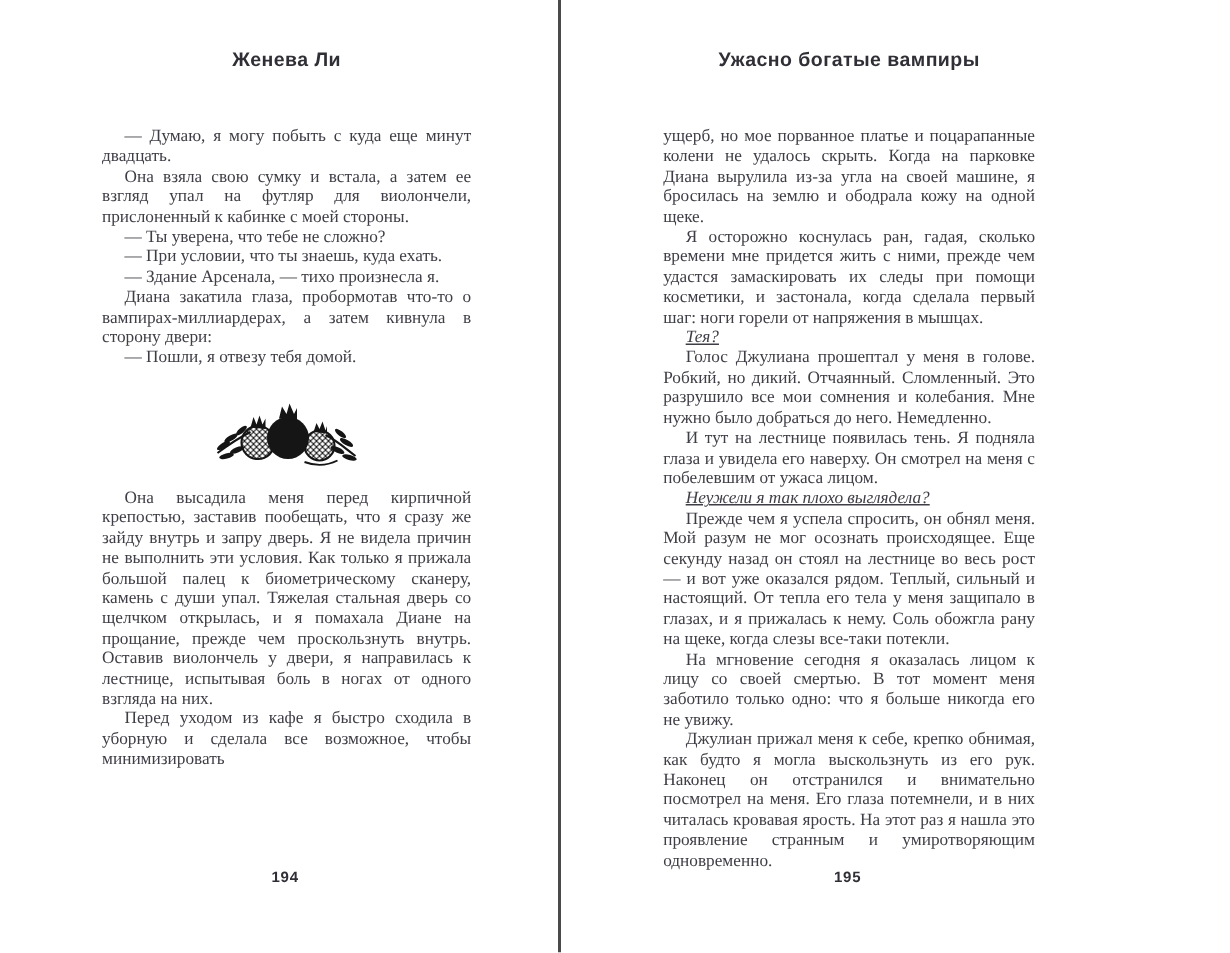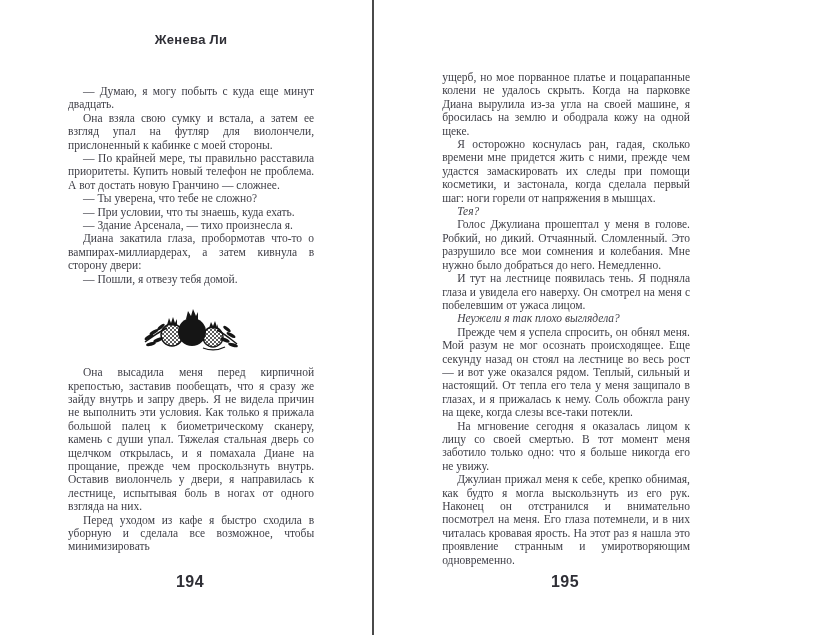--- a/index.html
+++ b/index.html
@@ -45,49 +45,48 @@
     text-align:justify;
     hyphens:auto;
     -webkit-hyphens:auto;
   }
   .para{
     margin:0;
     text-indent:15px;
     text-align:justify;
   }
   .para.no-indent{text-indent:0;margin-top:16px;}
-  .para.italic{font-style:italic;}
+  .para.italic{font-style:italic;text-decoration:underline;}
   .scene-break{
     display:flex;
     justify-content:center;
     margin:18px 0 14px 0;
   }
   .scene-break svg{display:block;}
   .page-number{
     position:absolute;
     left:8px;right:0;
     bottom:44px;
     text-align:center;
     font-family:"Liberation Sans","DejaVu Sans",sans-serif;
-    font-size:16px;
+    font-size:10px;
     font-weight:700;
     letter-spacing:0.5px;
     color:var(--header-text);
   }
 </style>
 </head>
 <body>
 
 <div class="spread">
   <section class="page left">
     <div class="running-head">Женева Ли</div>
     <div class="page-body" id="left-body">
         <p class="para">— Думаю, я могу побыть с куда еще минут двадцать.</p>
         <p class="para">Она взяла свою сумку и встала, а затем ее взгляд упал на футляр для виолончели, прислоненный к кабинке с моей стороны.</p>
-        <p class="para">— По крайней мере, ты правильно расставила приоритеты. Купить новый телефон не проблема. А вот достать новую Гранчино — сложнее.</p>
         <p class="para">— Ты уверена, что тебе не сложно?</p>
         <p class="para">— При условии, что ты знаешь, куда ехать.</p>
         <p class="para">— Здание Арсенала, — тихо произнесла я.</p>
         <p class="para">Диана закатила глаза, пробормотав что-то о вампирах-миллиардерах, а затем кивнула в сторону двери:</p>
         <p class="para">— Пошли, я отвезу тебя домой.</p>
   <div class="scene-break">
     <span>
       <svg width="100" height="48" viewBox="0 0 100 48" xmlns="http://www.w3.org/2000/svg" aria-hidden="true">
         <defs>
           <pattern id="pomHatch" width="4" height="4" patternUnits="userSpaceOnUse">
@@ -120,20 +119,21 @@
         <polygon points="45,15 47,7 50,12 52,5 55,12 57,8 57,16" fill="#151515"></polygon>
       </svg>
     </span>
   </div>
 <p class="para">Она высадила меня перед кирпичной крепостью, заставив пообещать, что я сразу же зайду внутрь и запру дверь. Я не видела причин не выполнить эти условия. Как только я прижала большой палец к биометрическому сканеру, камень с души упал. Тяжелая стальная дверь со щелчком открылась, и я помахала Диане на прощание, прежде чем проскользнуть внутрь. Оставив виолончель у двери, я направилась к лестнице, испытывая боль в ногах от одного взгляда на них.</p>
         <p class="para">Перед уходом из кафе я быстро сходила в уборную и сделала все возможное, чтобы минимизировать</p>
       </div>
     <div class="page-number">194</div>
   </section>
   <section class="page right">
+    <div class="running-head">Ужасно богатые вампиры</div>
     <div class="page-body" id="right-body">
         <p class="para no-indent">ущерб, но мое порванное платье и поцарапанные колени не удалось скрыть. Когда на парковке Диана вырулила из-за угла на своей машине, я бросилась на землю и ободрала кожу на одной щеке.</p>
         <p class="para">Я осторожно коснулась ран, гадая, сколько времени мне придется жить с ними, прежде чем удастся замаскировать их следы при помощи косметики, и застонала, когда сделала первый шаг: ноги горели от напряжения в мышцах.</p>
         <p class="para italic">Тея?</p>
         <p class="para">Голос Джулиана прошептал у меня в голове. Робкий, но дикий. Отчаянный. Сломленный. Это разрушило все мои сомнения и колебания. Мне нужно было добраться до него. Немедленно.</p>
         <p class="para">И тут на лестнице появилась тень. Я подняла глаза и увидела его наверху. Он смотрел на меня с побелевшим от ужаса лицом.</p>
         <p class="para italic">Неужели я так плохо выглядела?</p>
         <p class="para">Прежде чем я успела спросить, он обнял меня. Мой разум не мог осознать происходящее. Еще секунду назад он стоял на лестнице во весь рост — и вот уже оказался рядом. Теплый, сильный и настоящий. От тепла его тела у меня защипало в глазах, и я прижалась к нему. Соль обожгла рану на щеке, когда слезы все-таки потекли.</p>
         <p class="para">На мгновение сегодня я оказалась лицом к лицу со своей смертью. В тот момент меня заботило только одно: что я больше никогда его не увижу.</p>
         <p class="para">Джулиан прижал меня к себе, крепко обнимая, как будто я могла выскользнуть из его рук. Наконец он отстранился и внимательно посмотрел на меня. Его глаза потемнели, и в них читалась кровавая ярость. На этот раз я нашла это проявление странным и умиротворяющим одновременно.</p>

